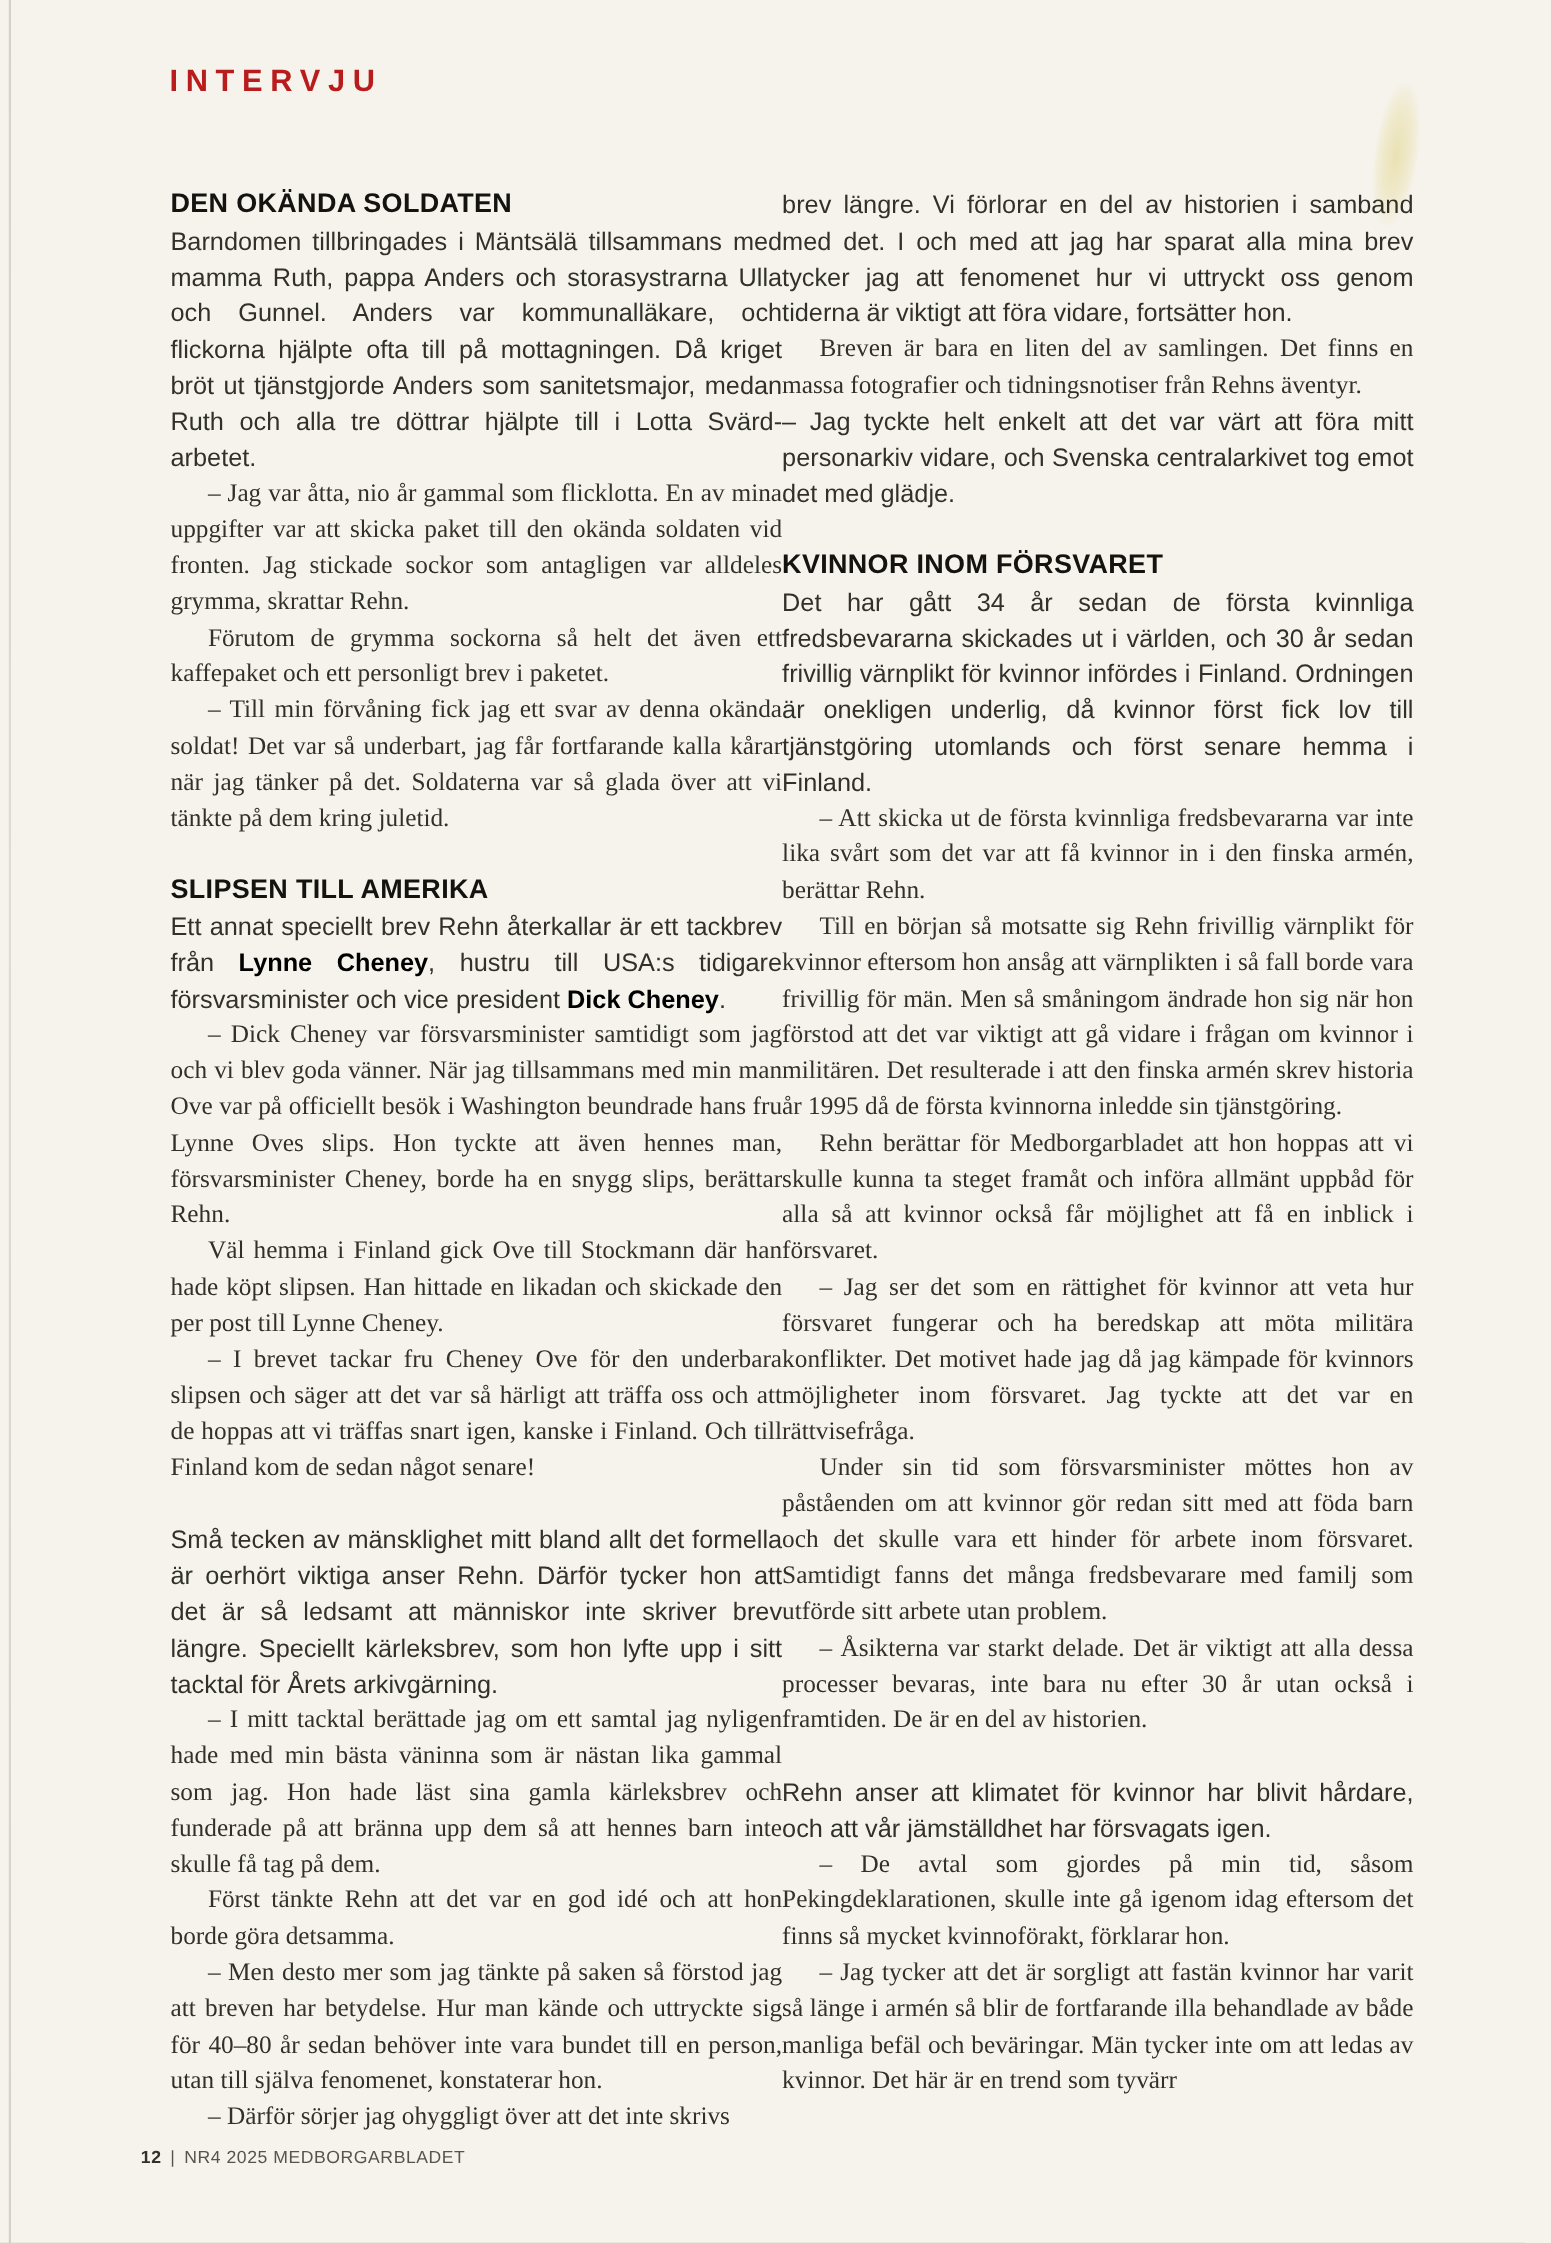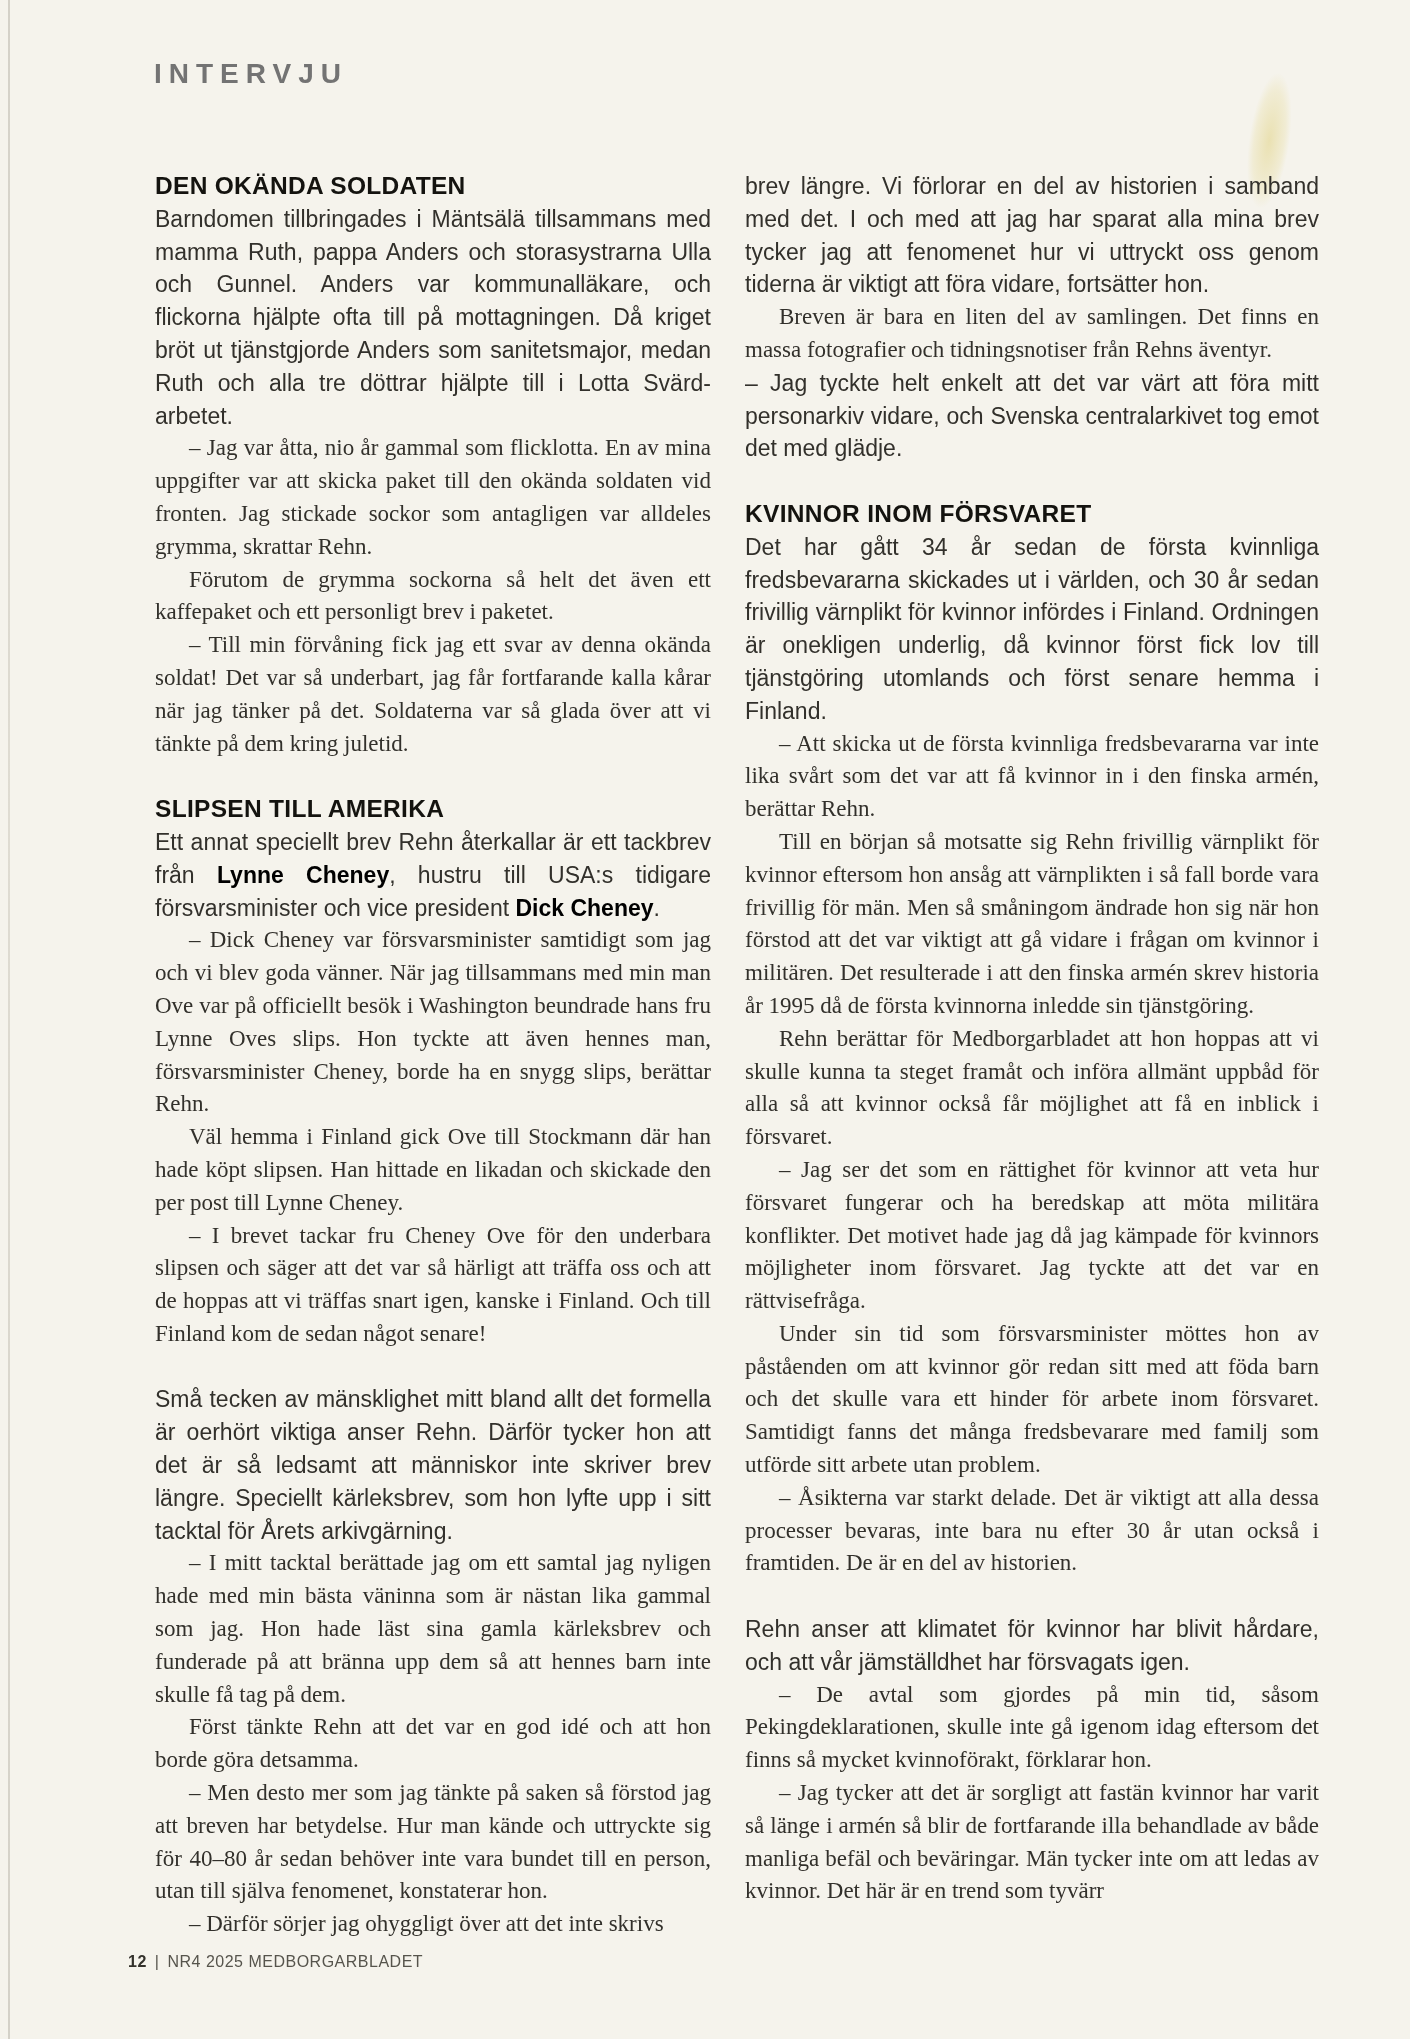--- a/index.html
+++ b/index.html
@@ -19,25 +19,25 @@
   }
   .stain{
     position:absolute;left:1238px;top:55px;width:60px;height:190px;
     background:radial-gradient(ellipse 45% 48% at 50% 45%, rgba(225,210,130,.55), rgba(230,218,150,.28) 55%, rgba(230,218,150,0) 75%);
     transform:rotate(8deg);
     pointer-events:none;
   }
   .kicker{
     position:absolute;left:154px;top:58px;
     font-size:28px;font-weight:bold;letter-spacing:7px;
-    color:#737373;
+    color:#b91c1c;
   }
   .columns{
     position:absolute;left:155px;top:170px;
-    display:flex;gap:34px;
+    display:flex;
   }
   .col{
     width:556px;
     font-size:23px;line-height:32.8px;
     text-align:justify;
     hyphens:none;
   }
   .col.right{width:574px;}
   .col h3{
     margin:32.8px 0 0 0;

